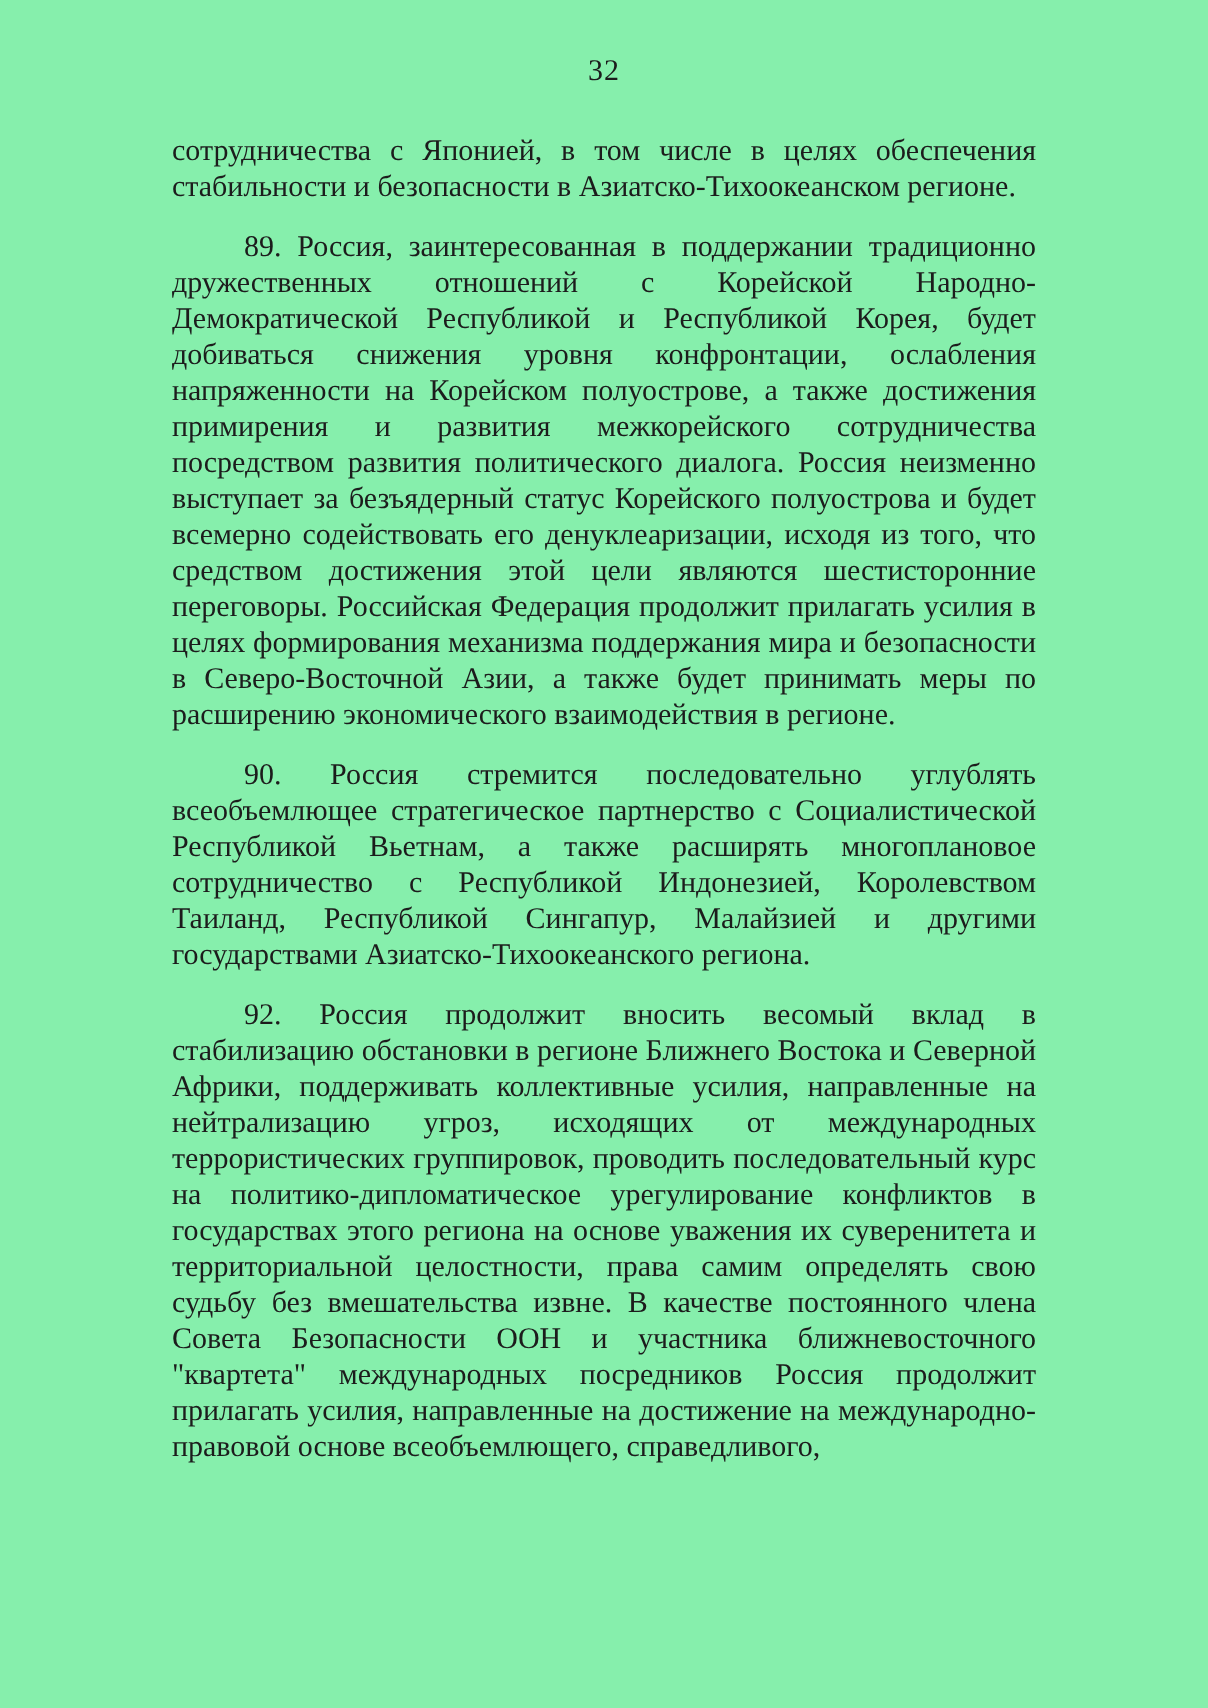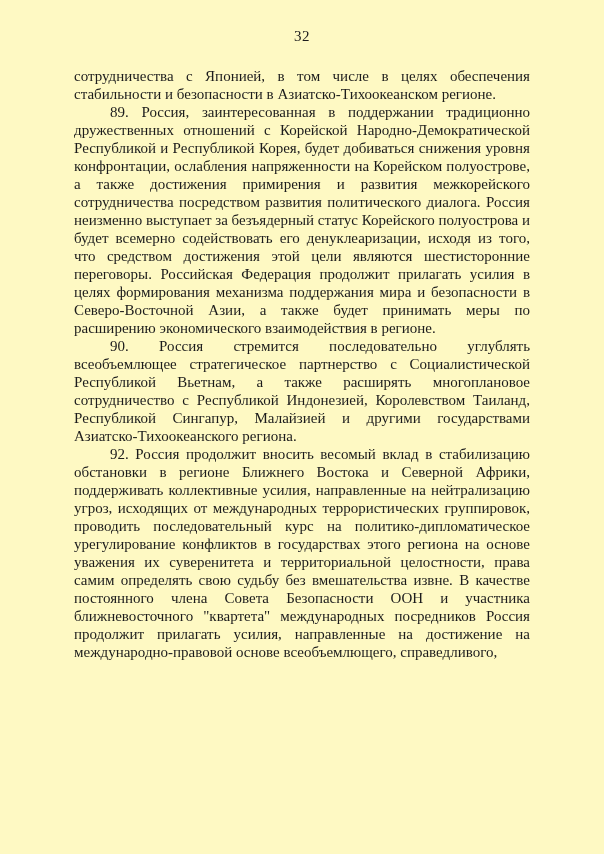--- a/index.html
+++ b/index.html
@@ -4,42 +4,42 @@
 <style>
   html, body {
     margin: 0;
     padding: 0;
     background: #ffffff;
   }
   .page {
     position: relative;
     width: 604px;
     height: 854px;
-    background: #fef9c3;
+    background: #86efac;
     font-family: "Liberation Serif", "DejaVu Serif", serif;
     color: #1c1c1c;
     overflow: hidden;
     box-sizing: border-box;
   }
   .page-number {
     padding-top: 27px;
     text-align: center;
     font-size: 15px;
     line-height: 18px;
     letter-spacing: 0.5px;
   }
   .content {
     margin: 22px 74px 0 74px;
     font-size: 15px;
     line-height: 18px;
     text-align: justify;
     text-justify: inter-word;
   }
   .content p {
-    margin: 0;
+    margin: 12px;
     padding: 0;
   }
   .content p.indent {
     text-indent: 36px;
   }
 </style>
 </head>
 <body>
 
 <div class="page">

